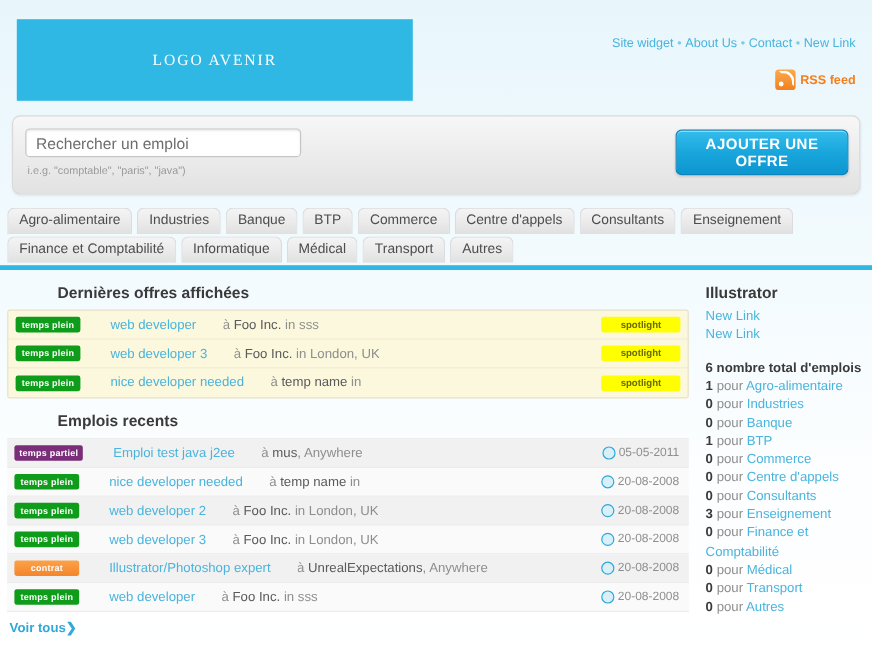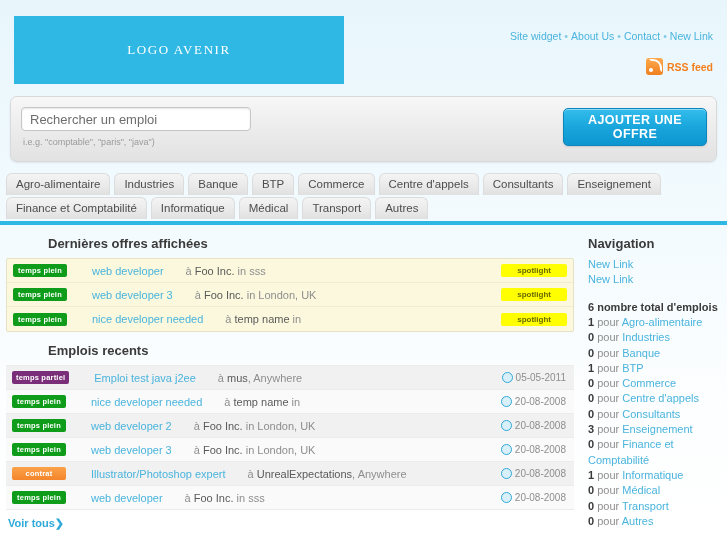--- a/index.html
+++ b/index.html
@@ -479,35 +479,34 @@
             </span>
         </div>
 
       </div>
 
       <a class="voir-tous" href="#">Voir tous❯</a>
 
     </div>
 
     <div class="side-col">
-      <div class="side-title">Navigation</div>
+      <div class="side-title">Illustrator</div>
       <a class="side-link" href="#">New Link</a>
       <a class="side-link" href="#">New Link</a>
 
       <div class="side-total">6 nombre total d'emplois</div>
 
       <div class="count-row"><span class="num">1</span> <span>pour</span> <a class="cat" href="#">Agro-alimentaire</a></div>
       <div class="count-row"><span class="num">0</span> <span>pour</span> <a class="cat" href="#">Industries</a></div>
       <div class="count-row"><span class="num">0</span> <span>pour</span> <a class="cat" href="#">Banque</a></div>
       <div class="count-row"><span class="num">1</span> <span>pour</span> <a class="cat" href="#">BTP</a></div>
       <div class="count-row"><span class="num">0</span> <span>pour</span> <a class="cat" href="#">Commerce</a></div>
       <div class="count-row"><span class="num">0</span> <span>pour</span> <a class="cat" href="#">Centre d'appels</a></div>
       <div class="count-row"><span class="num">0</span> <span>pour</span> <a class="cat" href="#">Consultants</a></div>
       <div class="count-row"><span class="num">3</span> <span>pour</span> <a class="cat" href="#">Enseignement</a></div>
       <div class="count-row"><span class="num">0</span> <span>pour</span> <a class="cat" href="#">Finance et Comptabilité</a></div>
-      <div class="count-row"><span class="num">1</span> <span>pour</span> <a class="cat" href="#">Informatique</a></div>
       <div class="count-row"><span class="num">0</span> <span>pour</span> <a class="cat" href="#">Médical</a></div>
       <div class="count-row"><span class="num">0</span> <span>pour</span> <a class="cat" href="#">Transport</a></div>
       <div class="count-row"><span class="num">0</span> <span>pour</span> <a class="cat" href="#">Autres</a></div>
     </div>
 
   </div>
 </div>
 
 </body></html>

